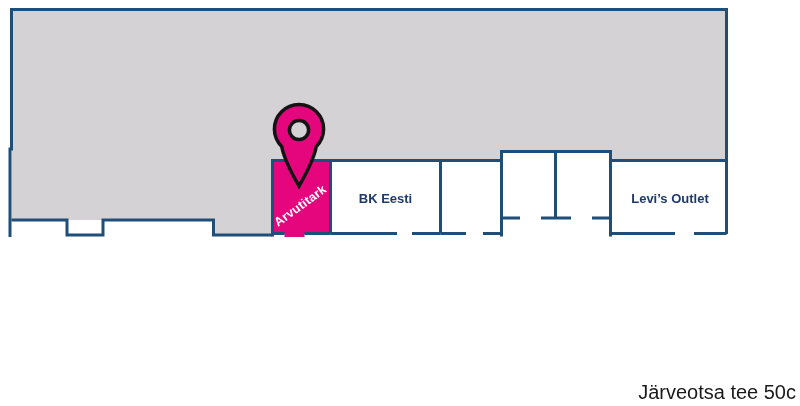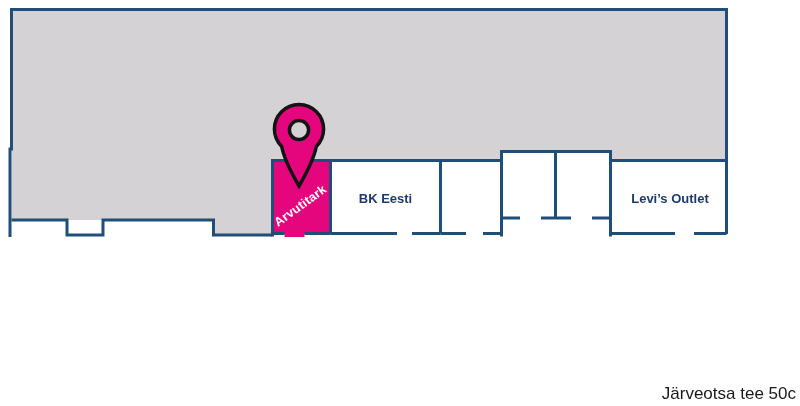--- a/index.html
+++ b/index.html
@@ -14,21 +14,21 @@
     font-size:13px;font-weight:bold;fill:#1e3a6d;text-anchor:middle;
   }
   .brand-label{
     font-family:"Liberation Sans",sans-serif;
     font-size:12.5px;font-weight:bold;fill:#ffffff;letter-spacing:.2px;
   }
   .pin-outline{stroke:#141414;stroke-width:3.5;}
   .caption{
     position:absolute;right:4px;bottom:2px;
     font-family:"Liberation Sans",sans-serif;
-    font-size:17px;color:#1a1a1a;white-space:nowrap;
+    font-size:20px;color:#1a1a1a;white-space:nowrap;
   }
 </style>
 </head>
 <body>
 
 <div class="stage">
   <svg width="800" height="406" viewBox="0 0 800 406">
 
     <polygon points="11.5,9.5 726.5,9.5 726.5,160.5 611,160.5 611,151.5 501.5,151.5 501.5,160.5 272.5,160.5 272.5,235 213.5,235 213.5,220 11.5,220" fill="#d5d2d6"></polygon>
 

